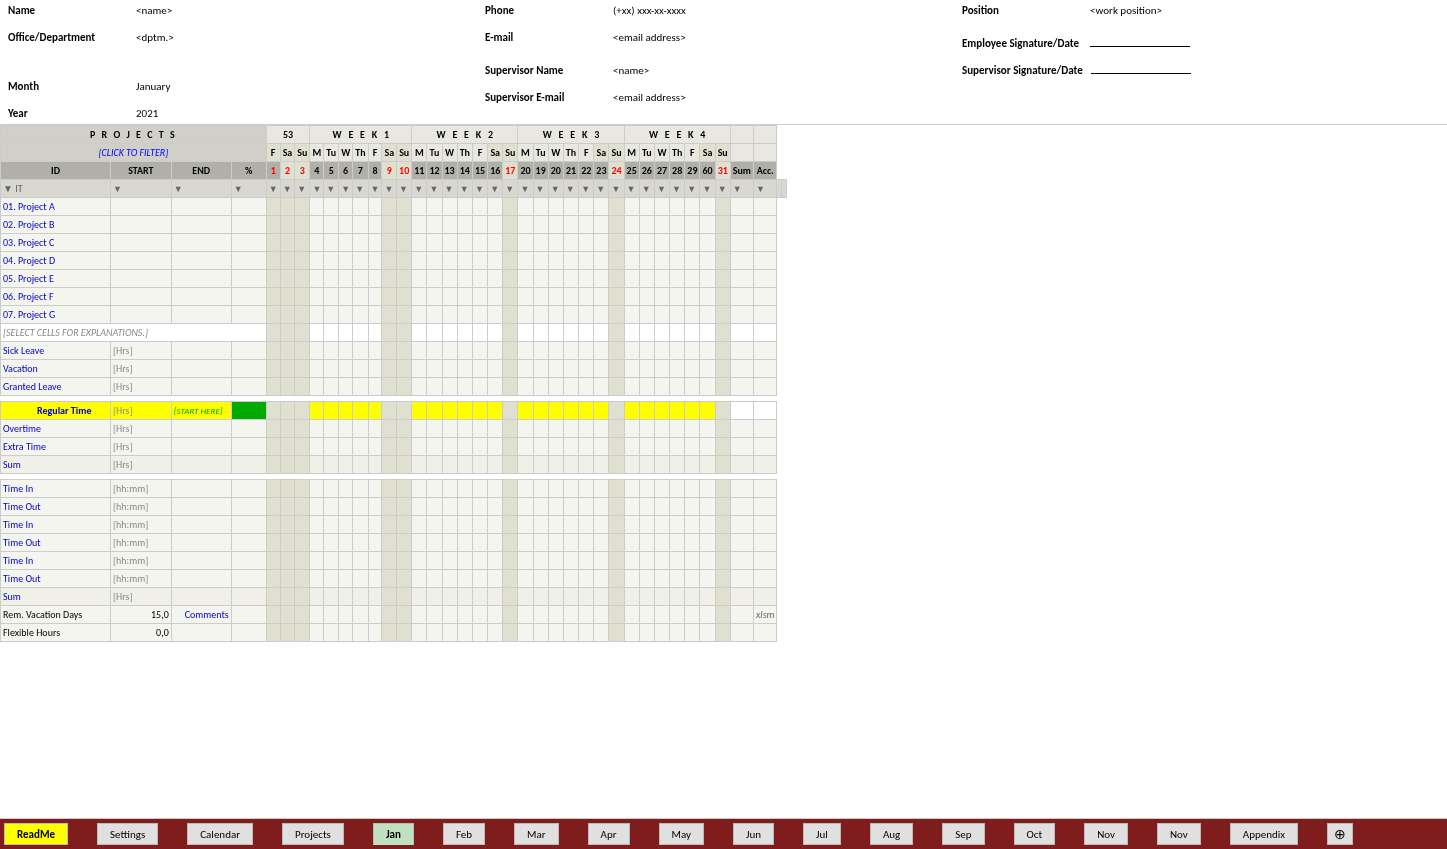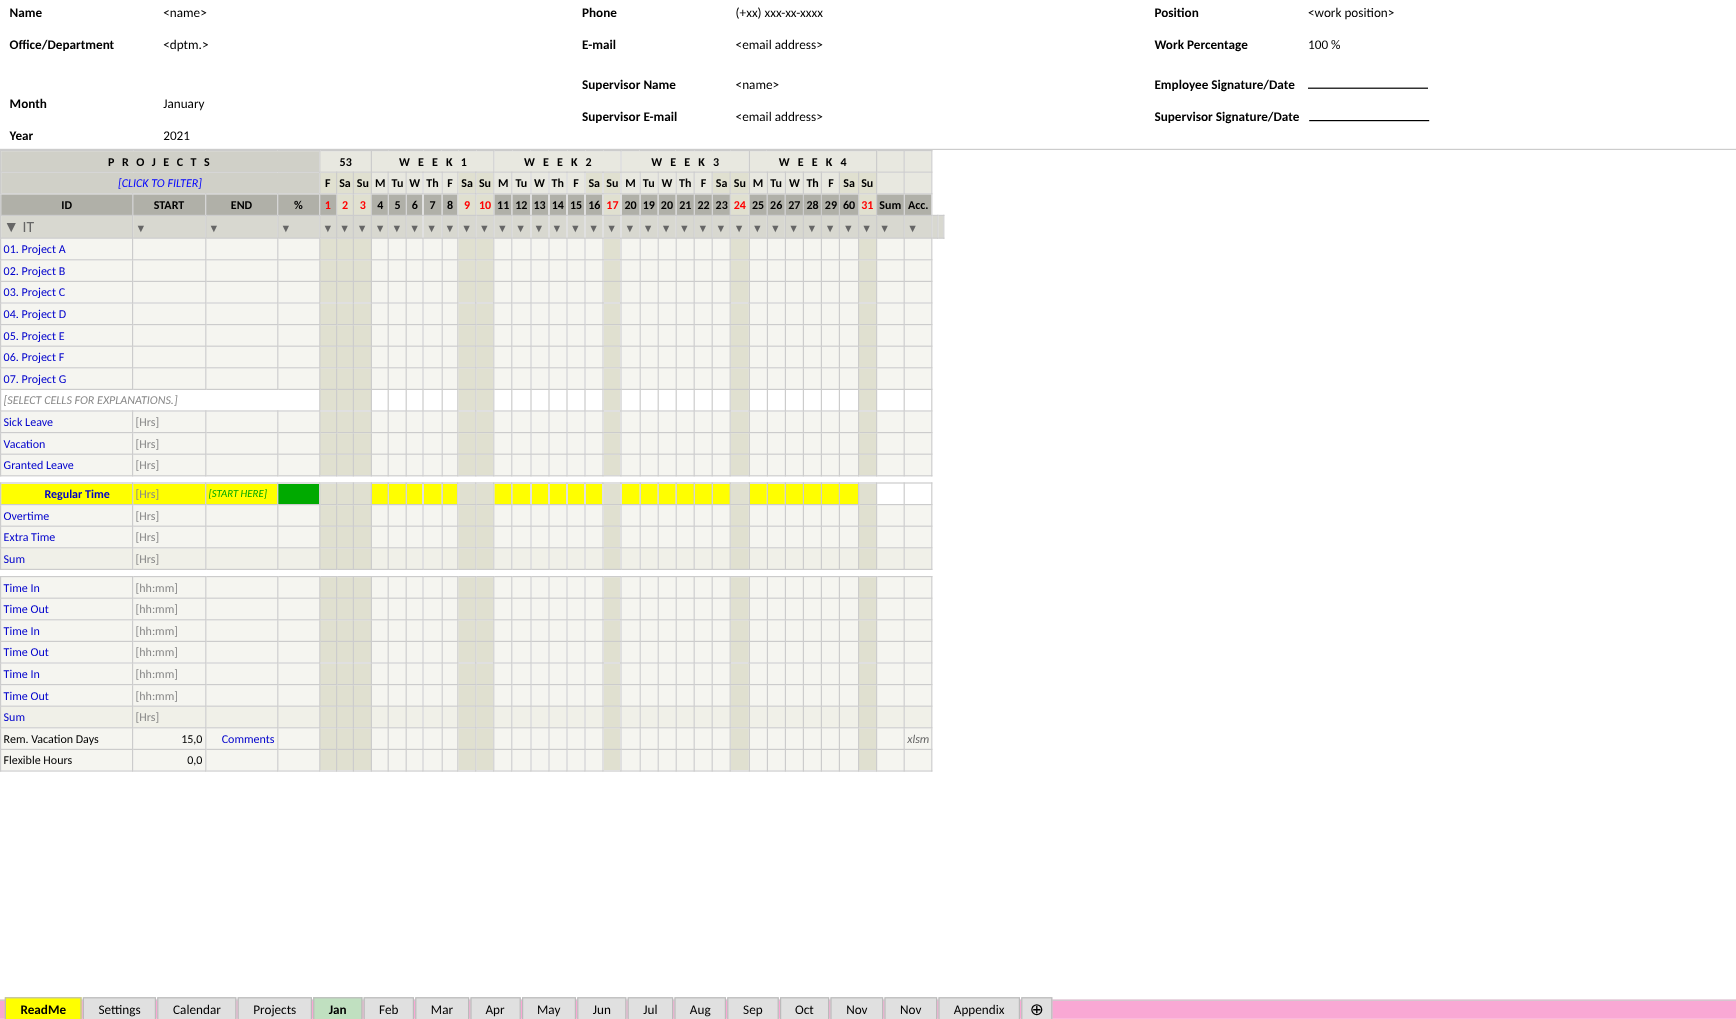--- a/index.html
+++ b/index.html
@@ -71,29 +71,30 @@
     .timesum-row td { background: #f0f0e8; }
     
     .bottom-row td { background: #f5f5f0; }
     
     .xlsm-label { color: #666; font-style: italic; text-align: right; }
     
     
     .tab-bar {
       display: flex;
       align-items: center;
-      background: #f9a8d4;
+      background: #7f1d1d;
       border-top: 1px solid #ccc;
-      height: 16px;
+      height: 31px;
       padding: 0 4px;
       position: fixed;
       bottom: 0;
       left: 0;
       right: 0;
       z-index: 100;
+      gap: 28px;
     }
     .tab {
       padding: 4px 12px;
       border: 1px solid #bbb;
       background: #e0e0e0;
       cursor: pointer;
       font-size: 11px;
       height: 22px;
       display: flex;
       align-items: center;
@@ -161,24 +162,20 @@
       <span class="header-label">Supervisor E-mail</span>
       <span class="header-value">&lt;email address&gt;</span>
     </div>
   </div>
 
   <div class="header-col">
     <div class="header-row">
       <span class="header-label">Position</span>
       <span class="header-value">&lt;work position&gt;</span>
     </div>
-    <div class="header-row">
-      <span class="header-label">Work Percentage</span>
-      <span class="header-value">100 %</span>
-    </div>
     <div class="header-row" style="margin-top:6px;">
       <span class="header-label">Employee Signature/Date</span>
       <span style="border-bottom:1px solid #000; min-width:100px; display:inline-block;"></span>
     </div>
     <div class="header-row">
       <span class="header-label">Supervisor Signature/Date</span>
       <span style="border-bottom:1px solid #000; min-width:100px; display:inline-block;"></span>
     </div>
   </div>
 </div>
@@ -287,21 +284,21 @@
     <td class="col-headers day-num">27</td>
     <td class="col-headers day-num">28</td>
     <td class="col-headers day-num">29</td>
     <td class="col-headers day-num">60</td>
     <td class="col-headers day-num red-day td-grey">31</td>
     <td class="col-headers">Sum</td>
     <td class="col-headers">Acc.</td>
   </tr>
 
   <tr class="filter-row">
-    <td><span style="font-size:13px; color:#666;">▼ IT</span></td>
+    <td><span style="font-size:10px; color:#666;">▼ IT</span></td>
     <td><span style="font-size:9px; color:#666;">▼</span></td>
     <td><span style="font-size:9px; color:#666;">▼</span></td>
     <td><span style="font-size:9px; color:#666;">▼</span></td>
     <td><span style="font-size:9px; color:#666;">▼</span></td>
     <td><span style="font-size:9px; color:#666;">▼</span></td>
     <td><span style="font-size:9px; color:#666;">▼</span></td>
     <td><span style="font-size:9px; color:#666;">▼</span></td>
     <td><span style="font-size:9px; color:#666;">▼</span></td>
     <td><span style="font-size:9px; color:#666;">▼</span></td>
     <td><span style="font-size:9px; color:#666;">▼</span></td>

